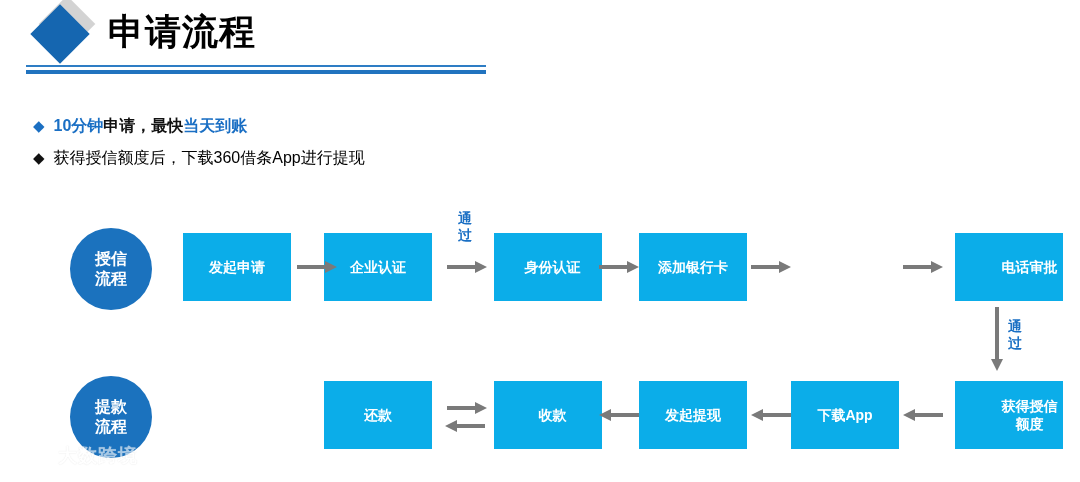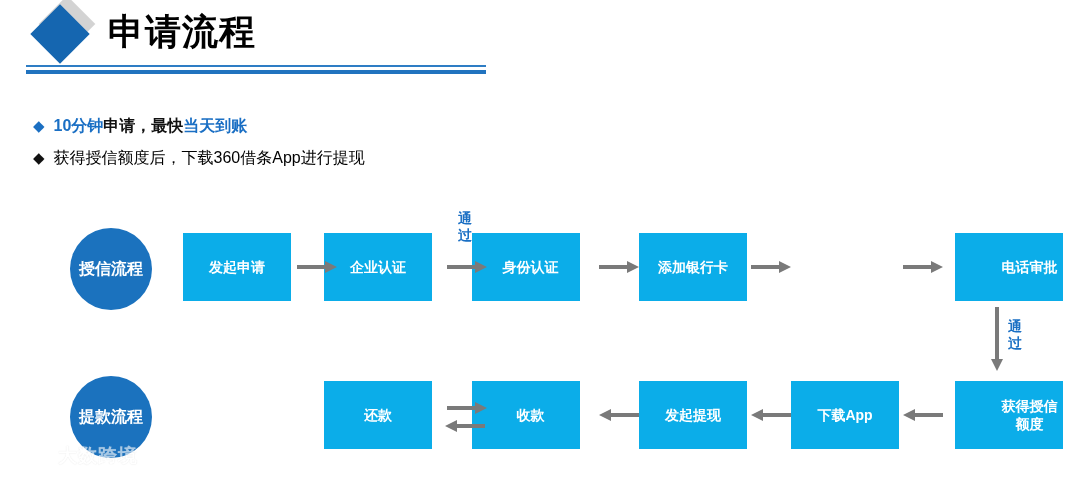--- a/index.html
+++ b/index.html
@@ -113,21 +113,21 @@
     position: absolute;
     width: 82px;
     height: 82px;
     border-radius: 50%;
     background: #1b72be;
     color: #fff;
     font-size: 16px;
     font-weight: bold;
     line-height: 20px;
     display: flex;
-    flex-direction: row;
+    flex-direction: column;
     align-items: center;
     justify-content: center;
     text-align: center;
   }
   .circle-credit { left: 70px; top: 38px; }
   .circle-withdraw { left: 70px; top: 186px; }
 
   .flow-box {
     position: absolute;
     width: 108px;
@@ -144,21 +144,21 @@
     padding: 0 3px;
     box-sizing: border-box;
   }
 
   
   .row-top { top: 43px; }
   .row-bot { top: 191px; }
 
   .col1 { left: 183px; }
   .col2 { left: 324px; }
-  .col3 { left: 472px; padding-left: 12px; }
+  .col3 { left: 494px; padding-left: 12px; }
   .col4 { left: 639px; }
   .col5 { left: 791px; }
   .col6 { left: 955px; padding-left: 44px; }
 
   
   .arrow-h {
     position: absolute;
     height: 12px;
     width: 40px;
   }

